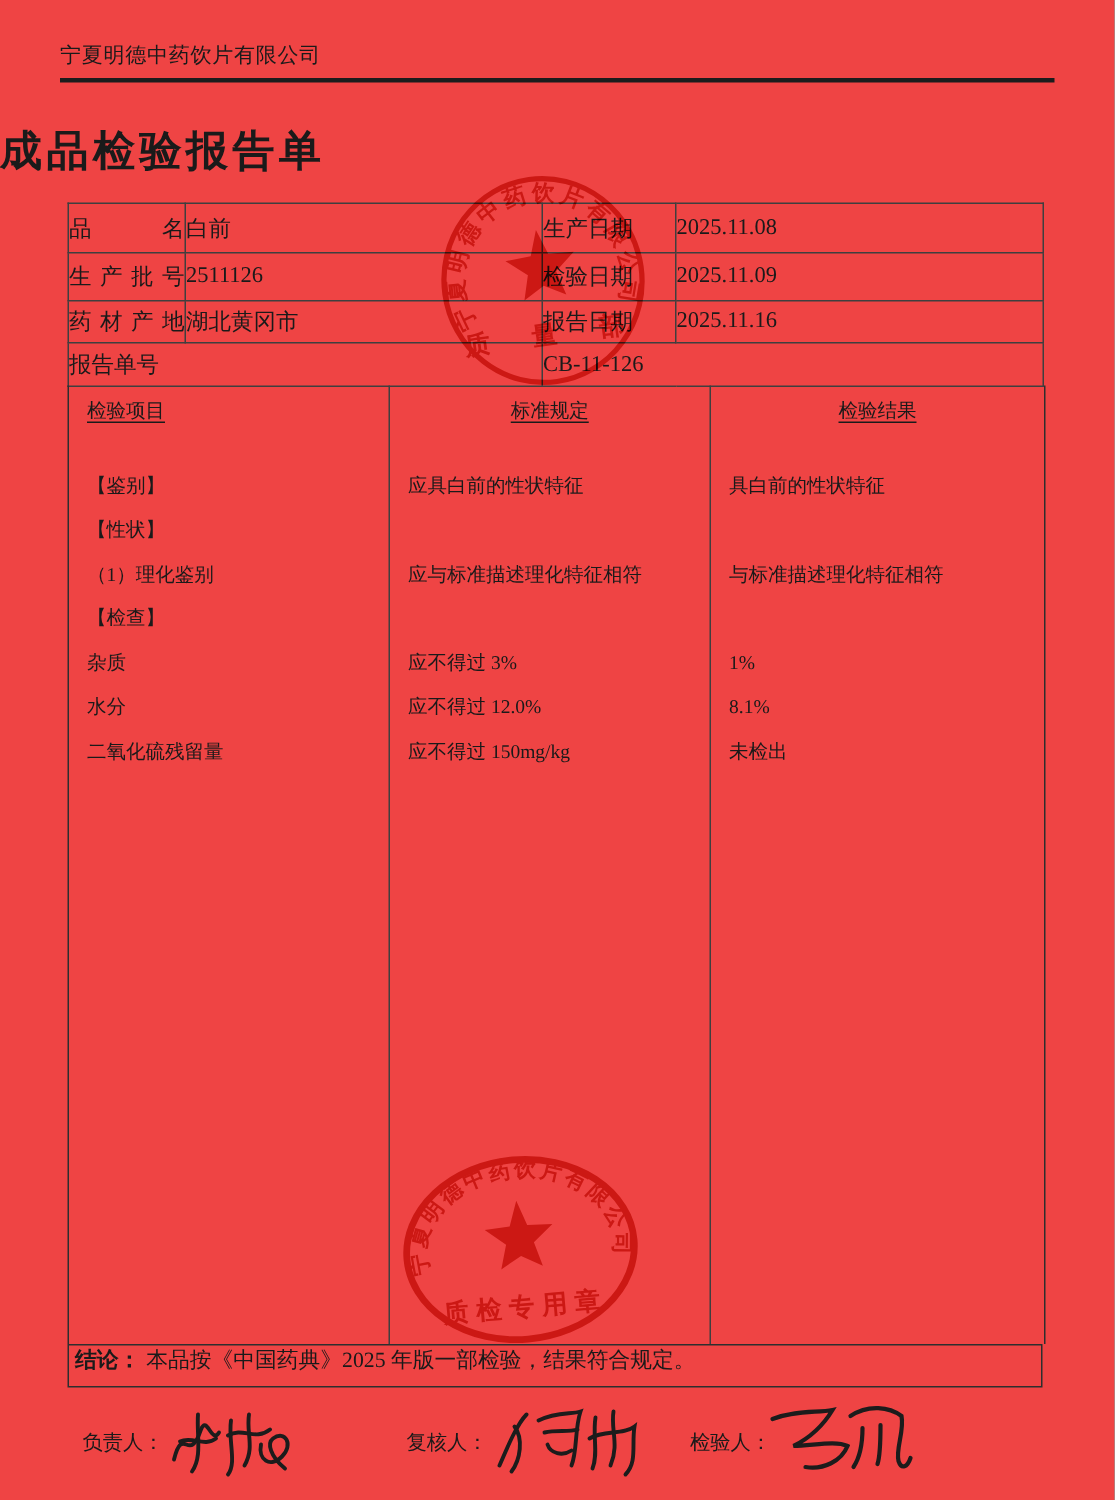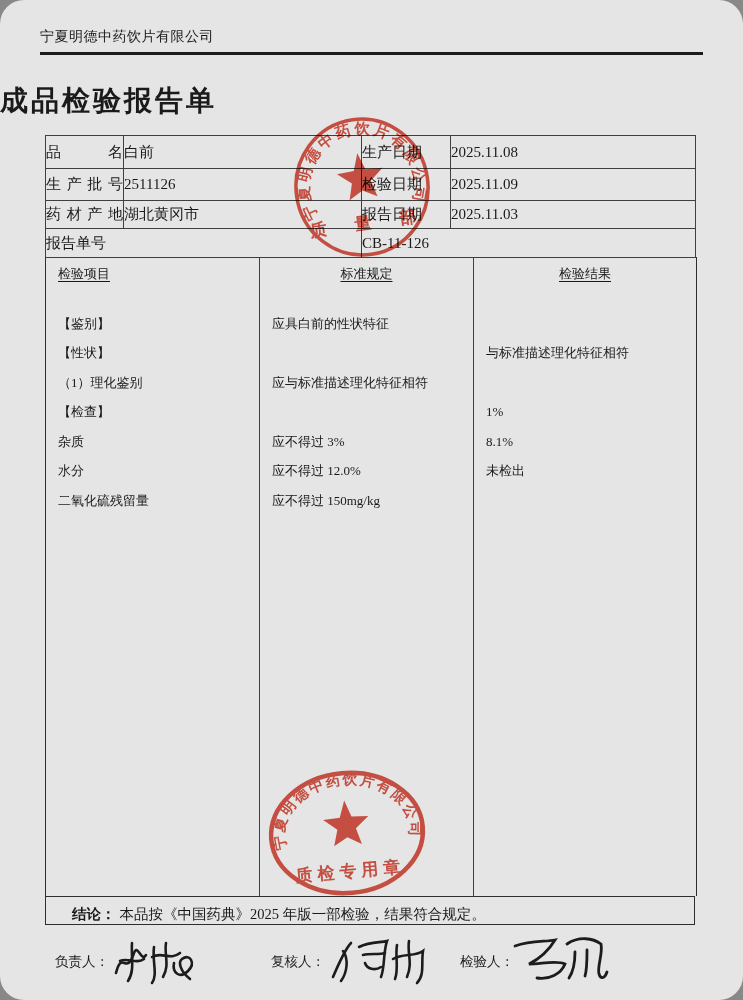--- a/index.html
+++ b/index.html
@@ -1,21 +1,20 @@
 <!DOCTYPE html>
 <html><head>
 <meta charset="utf-8">
 <style>
   html,body{margin:0;padding:0;background:#888;}
   #page{
     position:relative; width:743px; height:1000px; margin:0 auto;
-    background:#e5e5e5; overflow:hidden;
+    background:#ef4444; overflow:hidden;
     font-family:"Liberation Serif","DejaVu Serif",serif;
     color:#1a1a1a;
-    border-radius:24px;
   }
   
   .hdr{position:absolute; left:40px; right:40px; top:28px; display:flex;
        justify-content:space-between; font-size:14px; letter-spacing:.5px;}
   .hdr-rule{position:absolute; left:40px; right:40px; top:52px; height:2.5px; background:#1c1c1c;}
   
   .title{position:absolute; left:0; right:0; top:82px; text-align:left;
          font-size:28px; font-weight:bold; letter-spacing:3px;}
   
   table.info{position:absolute; left:45px; top:135px; width:650px; height:122px;
@@ -35,21 +34,21 @@
   .insp .col:last-child{border-right:none;}
   .insp .col-h{position:absolute; top:8px; left:0; right:0;
                text-decoration:underline; text-underline-offset:3px;}
   .insp .col-h.left{left:12px; right:auto; text-align:left;}
   .insp .col-h.center{text-align:center;}
   .insp .rows{position:absolute; top:52px; left:0; right:0;}
   .insp .rrow{height:29.5px; display:flex; align-items:center; padding-left:12px;}
   
   .concl{position:absolute; left:45px; top:896px; width:650px; height:29px;
          border:1.5px solid #2e2e2e; box-sizing:border-box; display:flex;
-         align-items:flex-end; padding-left:26px; font-size:14.5px;font-family:Liberation Serif, serif;}
+         align-items:flex-start; padding-left:4px; font-size:14.5px;font-family:Liberation Serif, serif;}
   .concl b{font-weight:bold; margin-right:4px;}
   
   .sig-label{position:absolute; font-size:13.5px;}
   .sig-svg{position:absolute;}
   
   .stamp{position:absolute; mix-blend-mode:multiply; opacity:.88; pointer-events:none;}
   .stamp svg{overflow:visible;}
   .stamp text{font-family:"Liberation Serif","DejaVu Serif",serif; font-weight:bold;}
 </style>
 </head>
@@ -81,21 +80,21 @@
     <tr style="height:32px">
       <td class="lbl">生产批号</td>
       <td class="val">2511126</td>
       <td class="lbl2">检验日期</td>
       <td class="val">2025.11.09</td>
     </tr>
     <tr style="height:28px">
       <td class="lbl">药材产地</td>
       <td class="val">湖北黄冈市</td>
       <td class="lbl2">报告日期</td>
-      <td class="val">2025.11.03</td>
+      <td class="val">2025.11.16</td>
     </tr>
     <tr style="height:29px">
       <td class="span-lbl" colspan="2">报告单号</td>
       <td class="val" colspan="2">CB-11-126</td>
     </tr>
   </tbody>
     </table>
 
   <div class="insp">
     <div class="col">
@@ -118,20 +117,21 @@
         <div class="rrow">应与标准描述理化特征相符</div>
         <div class="rrow"></div>
         <div class="rrow">应不得过 3%</div>
         <div class="rrow">应不得过 12.0%</div>
         <div class="rrow">应不得过 150mg/kg</div>
       </div>
     </div>
     <div class="col">
       <div class="col-h center">检验结果</div>
       <div class="rows">
+        <div class="rrow">具白前的性状特征</div>
         <div class="rrow"></div>
         <div class="rrow">与标准描述理化特征相符</div>
         <div class="rrow"></div>
         <div class="rrow">1%</div>
         <div class="rrow">8.1%</div>
         <div class="rrow">未检出</div>
       </div>
     </div>
   </div>
 

